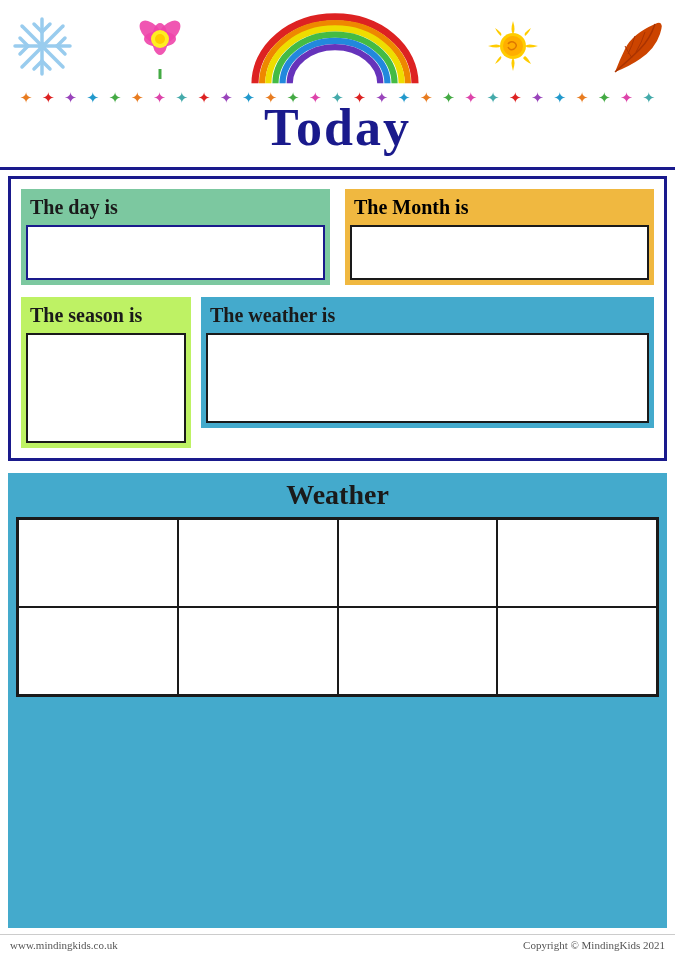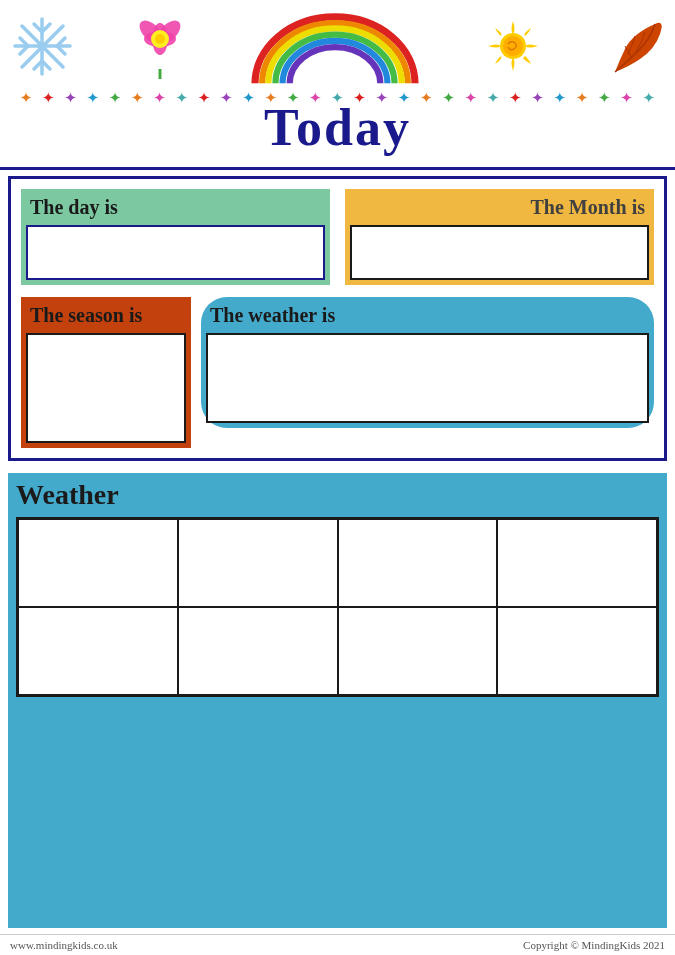--- a/index.html
+++ b/index.html
@@ -96,41 +96,40 @@
     }
 
     .month-section {
       background: #f0b840;
       padding: 5px;
       flex: 1;
     }
     .month-section .label {
       font-size: 20px;
       font-weight: bold;
-      color: #404040;
+      color: #000000;
       padding: 2px 4px;
       display: block;
-      text-align: right;
     }
     .month-section .answer-box {
       background: white;
       border: 2px solid #1a1a1a;
       height: 55px;
       margin-top: 4px;
     }
 
     
     .bottom-row {
       display: flex;
       gap: 10px;
       align-items: flex-start;
     }
 
     .season-section {
-      background: #c2410c;
+      background: #bef264;
       padding: 5px;
       width: 170px;
       flex-shrink: 0;
     }
     .season-section .label {
       font-size: 20px;
       font-weight: bold;
       color: #1a1a1a;
       padding: 2px 4px;
       display: block;
@@ -165,21 +164,20 @@
       background: white;
       border: 2px solid #1a1a1a;
       height: 65px;
       flex: 1;
     }
 
     .weather-section {
       background: #44aacc;
       padding: 5px;
       flex: 1;
-      border-radius: 26px;
     }
     .weather-section .label {
       font-size: 20px;
       font-weight: bold;
       color: #1a1a1a;
       padding: 2px 4px;
       display: block;
     }
     .weather-section .answer-box {
       background: white;
@@ -223,21 +221,21 @@
     .weather-bottom-section {
       background: #44aacc;
       margin: 6px 8px;
       padding: 6px 8px;
       flex: 1;
     }
     .weather-bottom-section .section-title {
       font-size: 28px;
       font-weight: bold;
       color: #1a1a1a;
-      text-align: left;
+      text-align: center;
       margin-bottom: 6px;
       font-family: 'Comic Sans MS', cursive;
     }
     .weather-grid {
       display: grid;
       grid-template-columns: repeat(4, 1fr);
       grid-template-rows: repeat(2, 1fr);
       gap: 0;
       background: #1a1a1a;
       border: 2px solid #1a1a1a;

